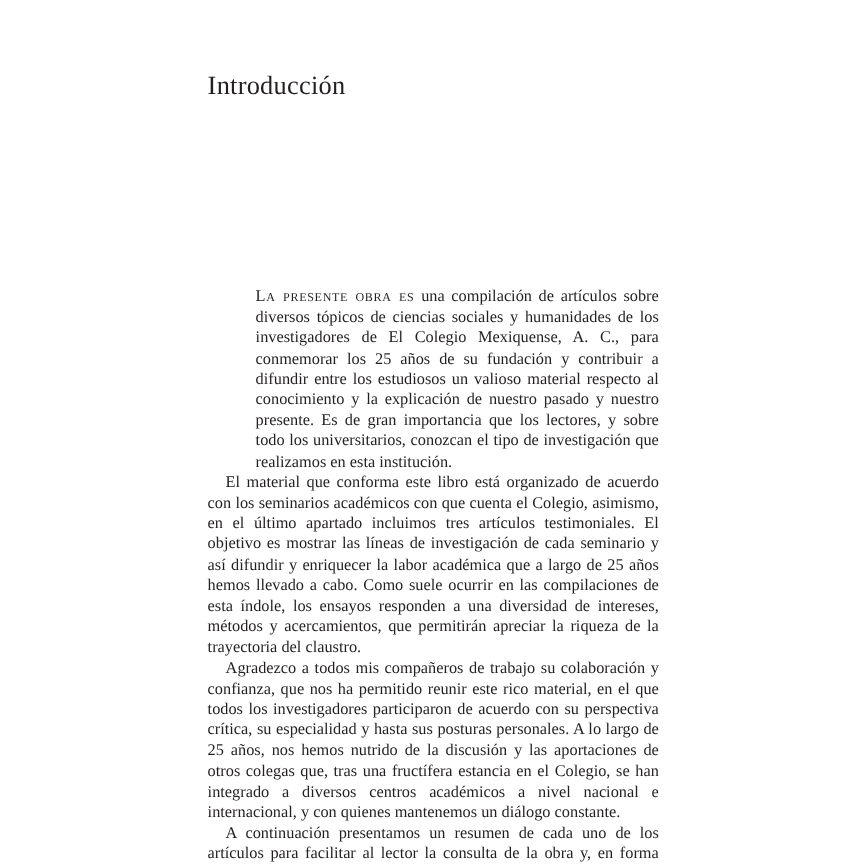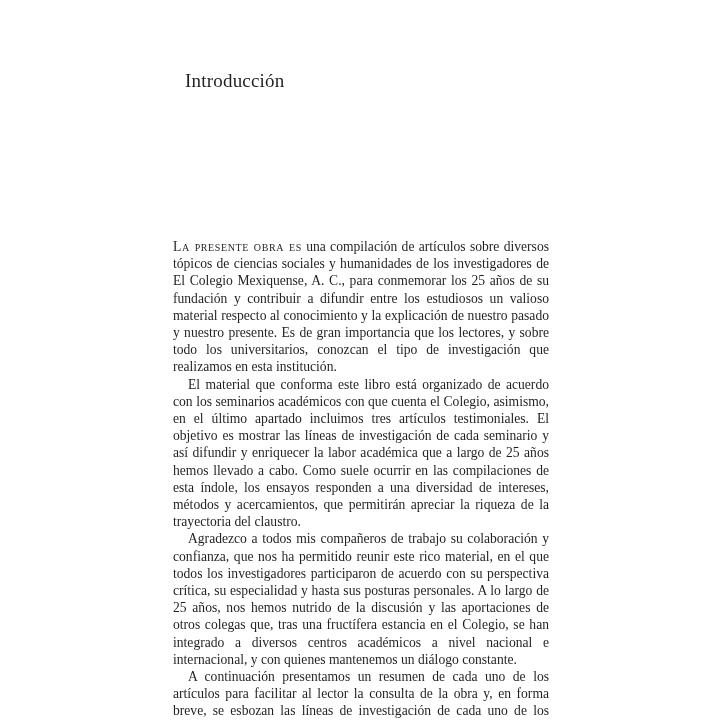--- a/index.html
+++ b/index.html
@@ -18,43 +18,44 @@
     .page {
       position: absolute;
       left: 0; top: 0;
       width: 720px; height: 720px;
       background: #ffffff;
     }
     .chapter-title {
       position: absolute;
       left: 173px;
       top: 58px;
-      font-size: 19px;
+      font-size: 22px;
       font-weight: normal;
       letter-spacing: 0.2px;
-      margin: 12px;
+      margin: 0;
       color: #231f20;
     }
     .body-text {
       position: absolute;
       left: 173px;
       top: 238px;
       width: 376px;
       font-size: 13.6px;
       line-height: 17.2px;
       text-align: justify;
       margin: 0;
     }
     .body-text p {
       margin: 0;
       text-indent: 15px;
       hyphens: manual;
     }
     .body-text p.first {
       text-indent: 0;
+      margin-left: 40px;
     }
     .smallcaps {
       font-variant: small-caps;
       letter-spacing: 0.6px;
     }
   </style>
 </head>
 <body>
 
 <div class="page">

